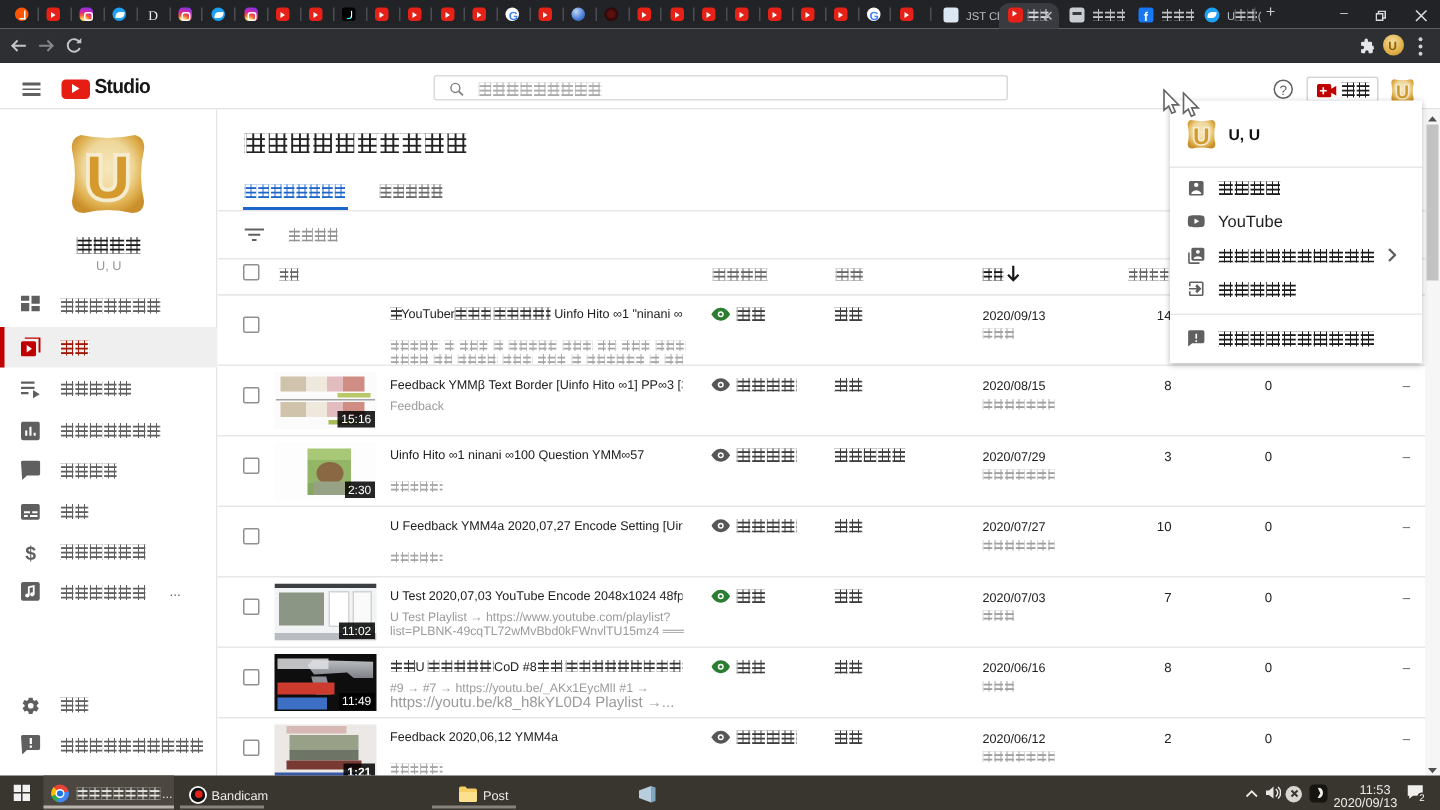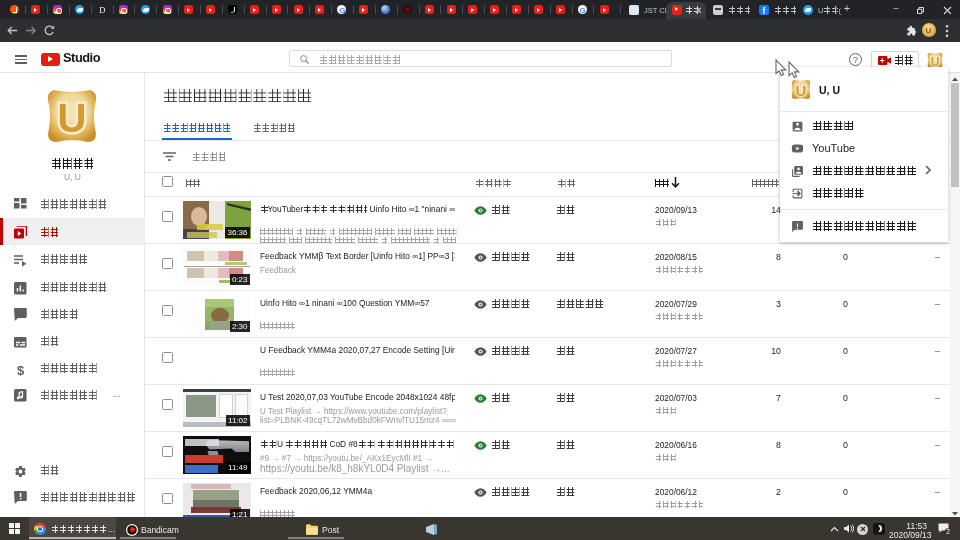--- a/index.html
+++ b/index.html
@@ -300,31 +300,20 @@
       <span class="k" style="--p:9.2px;position:absolute;left:330px;top:105.5px;width:37px;height:8px;color:#666"></span>
       <span class="k" style="--p:9.4px;position:absolute;left:412px;top:105.5px;width:19px;height:8px;color:#666"></span>
       <span class="k" style="--p:7px;position:absolute;left:510px;top:105.5px;width:14px;height:8px;color:#1a1a1a"></span>
       <svg style="position:absolute;left:526px;top:104px" width="9" height="11" viewBox="0 0 9 11">
         <path d="M4.5 0v9M1 6.2l3.5 3.6L8 6.2" stroke="#1a1a1a" stroke-width="1.5" fill="none"></path>
       </svg>
       <span class="k" style="--p:6.9px;position:absolute;left:607px;top:105.5px;width:27px;height:8px;color:#666"></span>
       <div style="position:absolute;left:0;top:123px;width:805px;height:1px;background:#e8e8e8"></div>
       <div style="position:absolute;left:0;top:123px;width:805px;height:1px;background:#e7e7e7"></div>
       <div class="cb" style="left:17px;top:138px"></div>
-      <div style="position:absolute;left:38px;top:128px;width:68px;height:38px;overflow:hidden;background:#e9e7e3;">
-        <i style="position:absolute;left:0px;top:0px;width:30px;height:30px;border-radius:0 0 60% 0;background:#8a6a48"></i>
-        <i style="position:absolute;left:26px;top:0px;width:16px;height:38px;background:#eceae6"></i>
-        <i style="position:absolute;left:8px;top:6px;width:16px;height:19px;border-radius:50%;background:#dcb79b"></i>
-        <i style="position:absolute;left:0px;top:28px;width:26px;height:10px;background:#3e4452"></i>
-        <i style="position:absolute;left:42px;top:0;width:26px;height:38px;background:#7da23e"></i>
-        <i style="position:absolute;left:44px;top:2px;width:24px;height:10px;background:#27331c;clip-path:polygon(0 0,100% 55%,100% 80%,0 22%)"></i>
-        <i style="position:absolute;left:14px;top:23px;width:26px;height:6px;background:#d8cc3e;opacity:.85"></i>
-        <i style="position:absolute;left:4px;top:31px;width:30px;height:6px;background:#d0c64e;opacity:.8"></i>
-        <b style="position:absolute;right:1.5px;bottom:1.5px;background:rgba(0,0,0,.85);color:#fff;font-size:8px;font-weight:normal;padding:0 2px;line-height:11px">36:36</b>
-      </div>
       <div style="position:absolute;left:115px;top:131px;width:195px;height:10px;overflow:hidden;font-size:8.4px;color:#222"><span style="white-space:nowrap"><span class="k" style="--p:8.6px;width:7.5px;height:7.8px;color:#333"></span>YouTuber<span class="k" style="--p:8.6px;width:24px;height:7.8px;color:#333"></span><span style="display:inline-block;width:2px"></span><span class="k" style="--p:8.6px;width:38px;height:7.8px;color:#333"></span> Uinfo Hito ∞1 "ninani ∞10...</span></div>
       <div style="position:absolute;left:115px;top:146.5px"><span style="white-space:nowrap"><span class="k" style="--p:6.5px;width:33px;height:7px;margin-right:3px;color:#a6a6a6"></span><span class="k" style="--p:6.5px;width:7px;height:7px;margin-right:3px;color:#a6a6a6"></span><span class="k" style="--p:6.5px;width:20px;height:7px;margin-right:3px;color:#a6a6a6"></span><span class="k" style="--p:6.5px;width:7px;height:7px;margin-right:3px;color:#a6a6a6"></span><span class="k" style="--p:6.5px;width:33px;height:7px;margin-right:3px;color:#a6a6a6"></span><span class="k" style="--p:6.5px;width:20px;height:7px;margin-right:3px;color:#a6a6a6"></span><span class="k" style="--p:6.5px;width:13px;height:7px;margin-right:3px;color:#a6a6a6"></span><span class="k" style="--p:6.5px;width:20px;height:7px;margin-right:3px;color:#a6a6a6"></span><span class="k" style="--p:6.5px;width:20px;height:7px;margin-right:0px;color:#a6a6a6"></span></span></div>
       <div style="position:absolute;left:115px;top:156px"><span style="white-space:nowrap"><span class="k" style="--p:6.5px;width:26px;height:7px;margin-right:3px;color:#a6a6a6"></span><span class="k" style="--p:6.5px;width:13px;height:7px;margin-right:3px;color:#a6a6a6"></span><span class="k" style="--p:6.5px;width:27px;height:7px;margin-right:3px;color:#a6a6a6"></span><span class="k" style="--p:6.5px;width:20px;height:7px;margin-right:3px;color:#a6a6a6"></span><span class="k" style="--p:6.5px;width:20px;height:7px;margin-right:3px;color:#a6a6a6"></span><span class="k" style="--p:6.5px;width:7px;height:7px;margin-right:3px;color:#a6a6a6"></span><span class="k" style="--p:6.5px;width:39px;height:7px;margin-right:3px;color:#a6a6a6"></span><span class="k" style="--p:6.5px;width:7px;height:7px;margin-right:3px;color:#a6a6a6"></span><span class="k" style="--p:6.5px;width:13px;height:7px;margin-right:0px;color:#a6a6a6"></span></span></div>
       <div style="position:absolute;left:329px;top:130px"><svg width="13" height="13" viewBox="0 0 13 13">
           <path d="M6.5 2.2C3.5 2.2 1.2 4.6.4 6.5c.8 1.9 3.1 4.3 6.1 4.3s5.3-2.4 6.1-4.3C11.8 4.6 9.5 2.2 6.5 2.2z" fill="#2a7d31"></path>
           <circle cx="6.5" cy="6.5" r="2" fill="#fff"></circle>
           <circle cx="6.5" cy="6.5" r="1" fill="#2a7d31"></circle>
         </svg></div>
       <span class="k" style="--p:9.8px;position:absolute;left:346px;top:132px;width:19px;height:9px;color:#3d3d3d"></span>
       <span class="k" style="--p:9.6px;position:absolute;left:411px;top:132px;width:19px;height:9px;color:#3d3d3d"></span>
@@ -332,21 +321,21 @@
       <span class="k" style="--p:7.2px;position:absolute;left:510px;top:146px;width:21px;height:7px;color:#9f9f9f"></span>
       <div style="position:absolute;left:594px;top:131.5px;width:42px;text-align:right;font-size:8.8px;color:#222">14</div>
       <div style="position:absolute;left:0;top:170px;width:805px;height:1px;background:#e7e7e7"></div>
       <div class="cb" style="left:17px;top:185px"></div>
       <div style="position:absolute;left:38px;top:175px;width:68px;height:38px;overflow:hidden;background:#fbfbfb;">
         <i style="position:absolute;left:4px;top:3px;width:56px;height:10px;background:linear-gradient(90deg,#cfc3ac 0 30%,#efe9dd 30% 55%,#e3bcc0 55% 75%,#cf8d84 75%)"></i>
         <i style="position:absolute;left:42px;top:14px;width:22px;height:2.5px;background:#b9c96a"></i>
         <i style="position:absolute;left:1px;top:17.5px;width:66px;height:1.5px;background:#a2a2a2"></i>
         <i style="position:absolute;left:4px;top:20px;width:56px;height:10px;background:linear-gradient(90deg,#cfc3ac 0 30%,#efe9dd 30% 55%,#e3bcc0 55% 75%,#cf8d84 75%)"></i>
         <i style="position:absolute;left:36px;top:32px;width:20px;height:3px;background:#a8bd56"></i>
-        <b style="position:absolute;right:1.5px;bottom:1.5px;background:rgba(0,0,0,.85);color:#fff;font-size:8px;font-weight:normal;padding:0 2px;line-height:11px">0:23</b>
+        <b style="position:absolute;right:1.5px;bottom:1.5px;background:rgba(0,0,0,.85);color:#fff;font-size:8px;font-weight:normal;padding:0 2px;line-height:11px">15:16</b>
       </div>
       <div style="position:absolute;left:115px;top:178px;width:195px;height:10px;overflow:hidden;font-size:8.4px;color:#222"><span style="white-space:nowrap">Feedback YMMβ Text Border [Uinfo Hito ∞1] PP∞3 [32-5...</span></div>
       <div style="position:absolute;left:115px;top:192.5px;width:196px;overflow:hidden;white-space:nowrap;font-size:8.2px;color:#9a9a9a">Feedback</div>
       <div style="position:absolute;left:329px;top:177px"><svg width="13" height="13" viewBox="0 0 13 13">
           <path d="M6.5 2.2C3.5 2.2 1.2 4.6.4 6.5c.8 1.9 3.1 4.3 6.1 4.3s5.3-2.4 6.1-4.3C11.8 4.6 9.5 2.2 6.5 2.2z" fill="#565656"></path>
           <circle cx="6.5" cy="6.5" r="2" fill="#fff"></circle>
           <circle cx="6.5" cy="6.5" r="1" fill="#565656"></circle>
         </svg></div>
       <span class="k" style="--p:9.8px;position:absolute;left:346px;top:179px;width:40px;height:9px;color:#3d3d3d"></span>
       <span class="k" style="--p:9.6px;position:absolute;left:411px;top:179px;width:19px;height:9px;color:#3d3d3d"></span>
@@ -443,21 +432,21 @@
       <div style="position:absolute;left:594px;top:366.5px;width:42px;text-align:right;font-size:8.8px;color:#222">8</div>
       <div style="position:absolute;left:662px;top:366.5px;width:41px;text-align:right;font-size:8.8px;color:#222">0</div>
       <div style="position:absolute;left:754px;top:366.5px;width:41px;text-align:right;font-size:8.8px;color:#555">–</div>
       <div style="position:absolute;left:0;top:405px;width:805px;height:1px;background:#e7e7e7"></div>
       <div class="cb" style="left:17px;top:420px"></div>
       <div style="position:absolute;left:38px;top:410px;width:68px;height:38px;overflow:hidden;background:#ece8e6;">
         <i style="position:absolute;left:8px;top:1px;width:40px;height:5px;background:#d8b8b4"></i>
         <i style="position:absolute;left:10px;top:7px;width:46px;height:17px;background:linear-gradient(180deg,#98a188 0 60%,#6e7566 60%)"></i>
         <i style="position:absolute;left:8px;top:24px;width:50px;height:6px;background:#7a3a34"></i>
         <i style="position:absolute;left:0px;top:32px;width:54px;height:6px;background:#3558a8"></i>
-        <b style="position:absolute;right:1.5px;bottom:1.5px;background:rgba(0,0,0,.85);color:#fff;font-size:8px;font-weight:normal;padding:0 2px;line-height:11px">1:21</b>
+        <b style="position:absolute;right:1.5px;bottom:1.5px;background:rgba(0,0,0,.85);color:#fff;font-size:8px;font-weight:bold;padding:0 2px;line-height:11px">1:21</b>
       </div>
       <div style="position:absolute;left:115px;top:413px;width:195px;height:10px;overflow:hidden;font-size:8.4px;color:#222"><span style="white-space:nowrap">Feedback 2020,06,12 YMM4a</span></div>
       <div style="position:absolute;left:115px;top:428.5px"><span style="white-space:nowrap"><span class="k" style="--p:6.5px;width:35px;height:7px;margin-right:0px;color:#a6a6a6"></span></span></div>
       <div style="position:absolute;left:329px;top:412px"><svg width="13" height="13" viewBox="0 0 13 13">
           <path d="M6.5 2.2C3.5 2.2 1.2 4.6.4 6.5c.8 1.9 3.1 4.3 6.1 4.3s5.3-2.4 6.1-4.3C11.8 4.6 9.5 2.2 6.5 2.2z" fill="#565656"></path>
           <circle cx="6.5" cy="6.5" r="2" fill="#fff"></circle>
           <circle cx="6.5" cy="6.5" r="1" fill="#565656"></circle>
         </svg></div>
       <span class="k" style="--p:9.8px;position:absolute;left:346px;top:414px;width:40px;height:9px;color:#3d3d3d"></span>
       <span class="k" style="--p:9.6px;position:absolute;left:411px;top:414px;width:19px;height:9px;color:#3d3d3d"></span>

